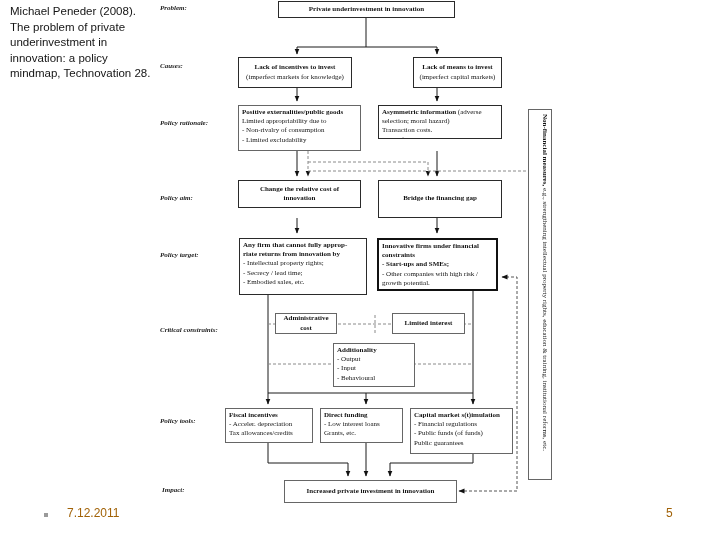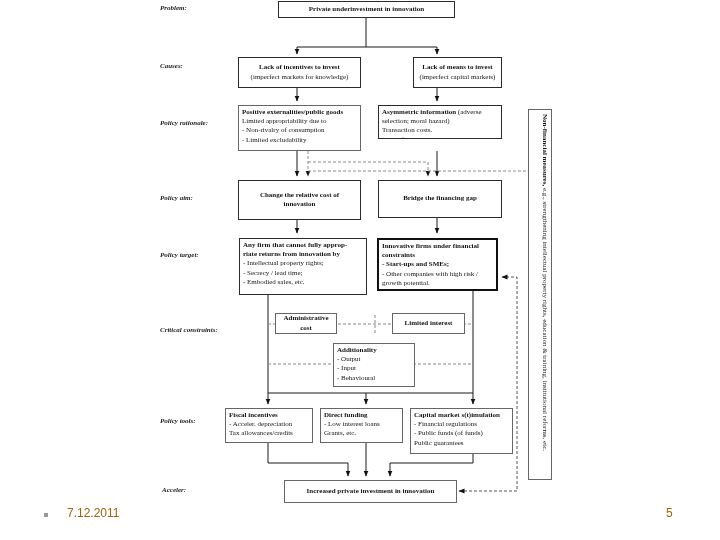--- a/index.html
+++ b/index.html
@@ -31,20 +31,27 @@
   }
   svg.connectors { position:absolute; left:0; top:0; pointer-events:none; }
   .footer-item { position:absolute; font-family:"Liberation Sans", sans-serif; font-size:12px; color:#a16207; }
   .footer-bullet { position:absolute; left:44px; top:513px; width:4px; height:4px; background:#9a9a9a; }
 </style>
 </head>
 <body>
 
 <div class="slide">
 
+  <div class="citation">
+    <div>Michael Peneder (2008).</div>
+    <div>The problem of private</div>
+    <div>underinvestment in</div>
+    <div>innovation: a policy</div>
+    <div>mindmap, Technovation 28.</div>
+  </div>
 
   <svg class="connectors" width="720" height="540" viewBox="0 0 720 540">
     <defs>
       <marker id="ah" markerUnits="userSpaceOnUse" markerWidth="7" markerHeight="6" refX="5.5" refY="2.5" orient="auto">
         <path d="M0,0 L6,2.5 L0,5 z" fill="#111"></path>
       </marker>
       <marker id="ahs" markerUnits="userSpaceOnUse" markerWidth="7" markerHeight="6" refX="5.5" refY="2.5" orient="auto-start-reverse">
         <path d="M0,0 L6,2.5 L0,5 z" fill="#111"></path>
       </marker>
     </defs>
@@ -92,27 +99,27 @@
     <path d="M459 491 H517 V277 H502" stroke="#555" stroke-width="1" fill="none" stroke-dasharray="3,2" marker-start="url(#ahs)" marker-end="url(#ah)"></path>
   </svg>
 
   <div class="dlabel" style="left:160px; top:4px">Problem:</div>
   <div class="dlabel" style="left:160px; top:62px">Causes:</div>
   <div class="dlabel" style="left:160px; top:119px">Policy rationale:</div>
   <div class="dlabel" style="left:160px; top:194px">Policy aim:</div>
   <div class="dlabel" style="left:160px; top:251px">Policy target:</div>
   <div class="dlabel" style="left:160px; top:326px">Critical constraints:</div>
   <div class="dlabel" style="left:160px; top:417px">Policy tools:</div>
-  <div class="dlabel" style="left:162px; top:486px">Acceler:</div>
+  <div class="dlabel" style="left:162px; top:486px">Impact:</div>
 
   <div class="box b15 ctr" style="left:278px; top:1px; width:177px; height:17px">
     <span class="bt">Private underinvestment in innovation</span>
   </div>
 
-  <div class="box b15 ctr" style="left:238px; top:57px; width:123px; height:31px">
+  <div class="box b15 ctr" style="left:238px; top:57px; width:114px; height:31px">
     <span class="bt">Lack of incentives to invest</span>
     <span>(imperfect markets for knowledge)</span>
   </div>
 
   <div class="box b15 ctr" style="left:413px; top:57px; width:89px; height:31px">
     <span class="bt">Lack of means to invest</span>
     <span>(imperfect capital markets)</span>
   </div>
 
   <div class="box" style="left:238px; top:105px; width:123px; height:46px">
@@ -122,21 +129,21 @@
     <div>- Limited excludability</div>
   </div>
 
   <div class="box b15" style="left:378px; top:105px; width:124px; height:34px">
     <div><span class="bt">Asymmetric information</span><span> (adverse</span></div>
     <div>selection; moral hazard)</div>
     <div>Transaction costs.</div>
     <div>Lack of collateral, reputation, etc.</div>
   </div>
 
-  <div class="box b15 ctr" style="left:238px; top:180px; width:123px; height:40px; ">
+  <div class="box b15 ctr" style="left:238px; top:180px; width:123px; height:28px; ">
     <span class="bt">Change the relative cost of</span>
     <span class="bt">innovation</span>
   </div>
 
   <div class="box b15 ctr" style="left:378px; top:180px; width:124px; height:38px">
     <span class="bt">Bridge the financing gap</span>
   </div>
 
   <div class="box b15" style="left:239px; top:238px; width:128px; height:57px">
     <div class="bt">Any firm that cannot fully approp-</div>

